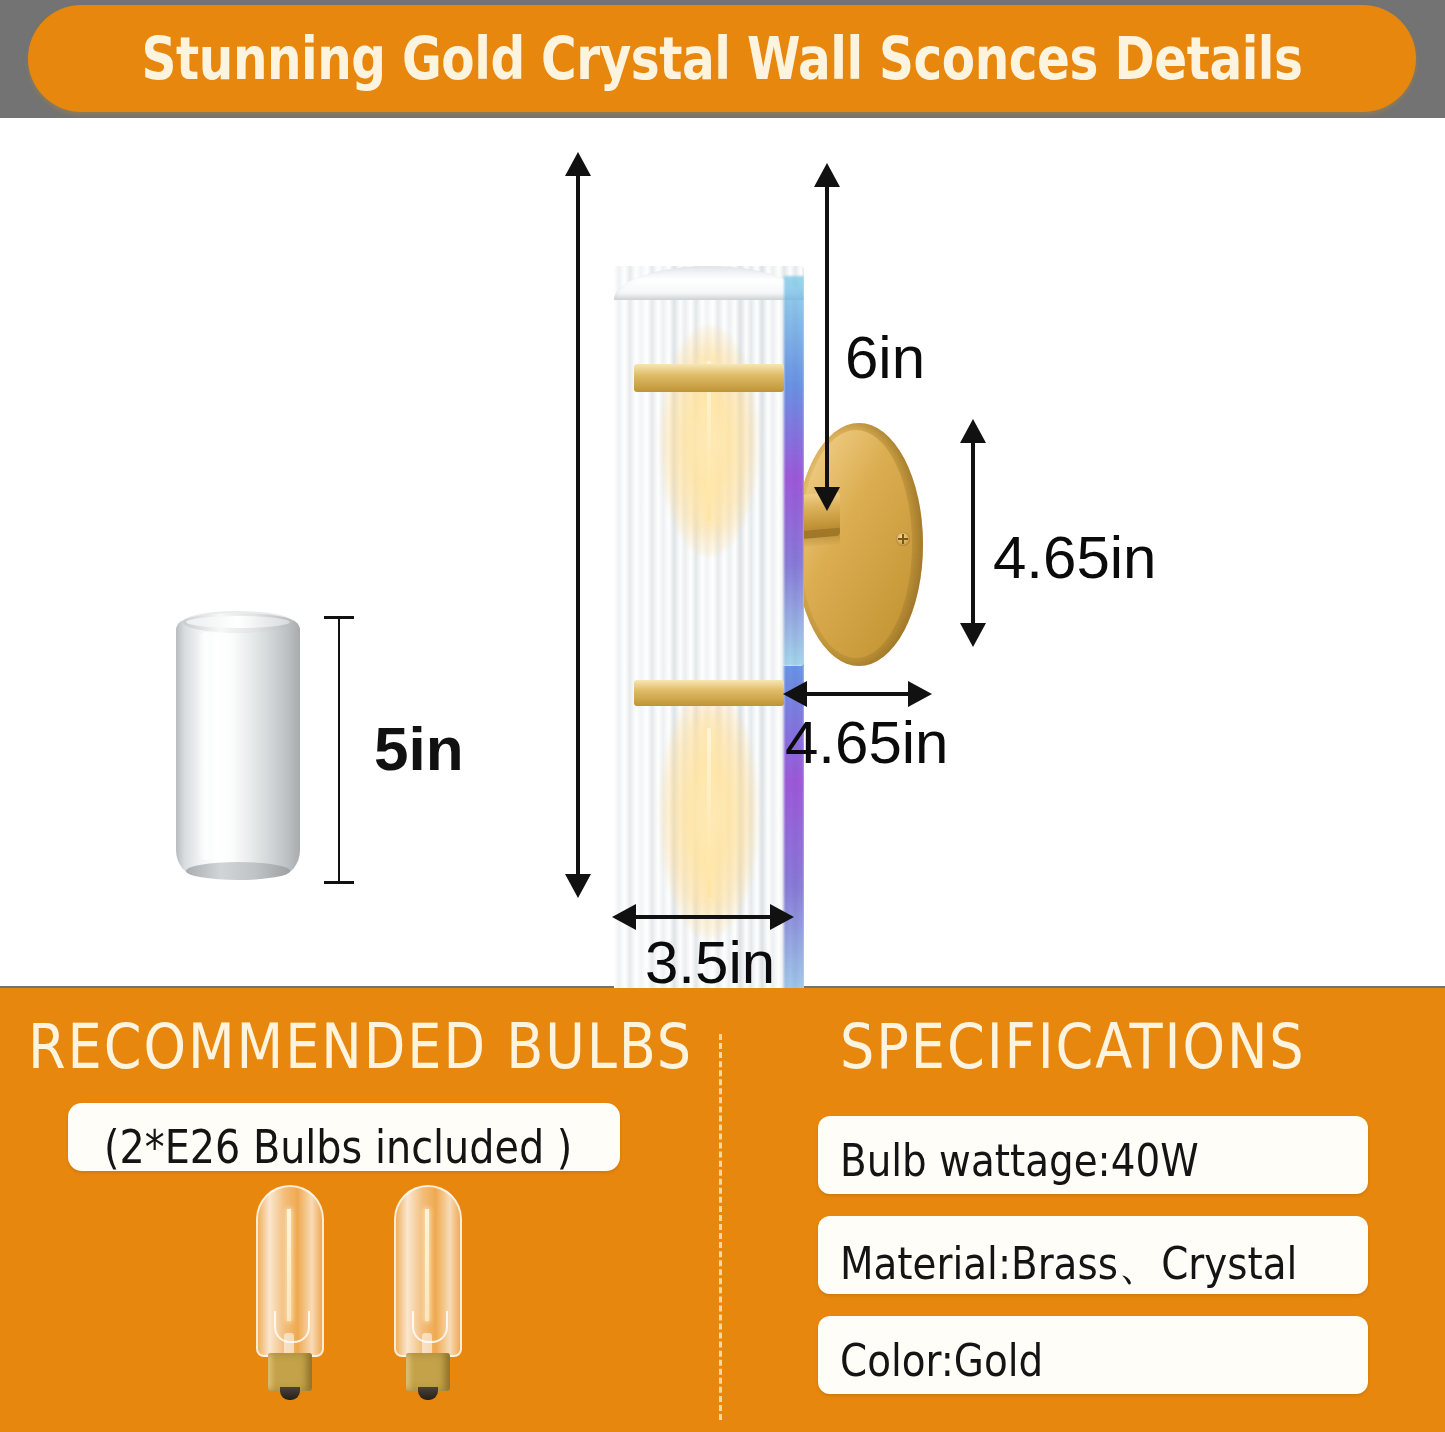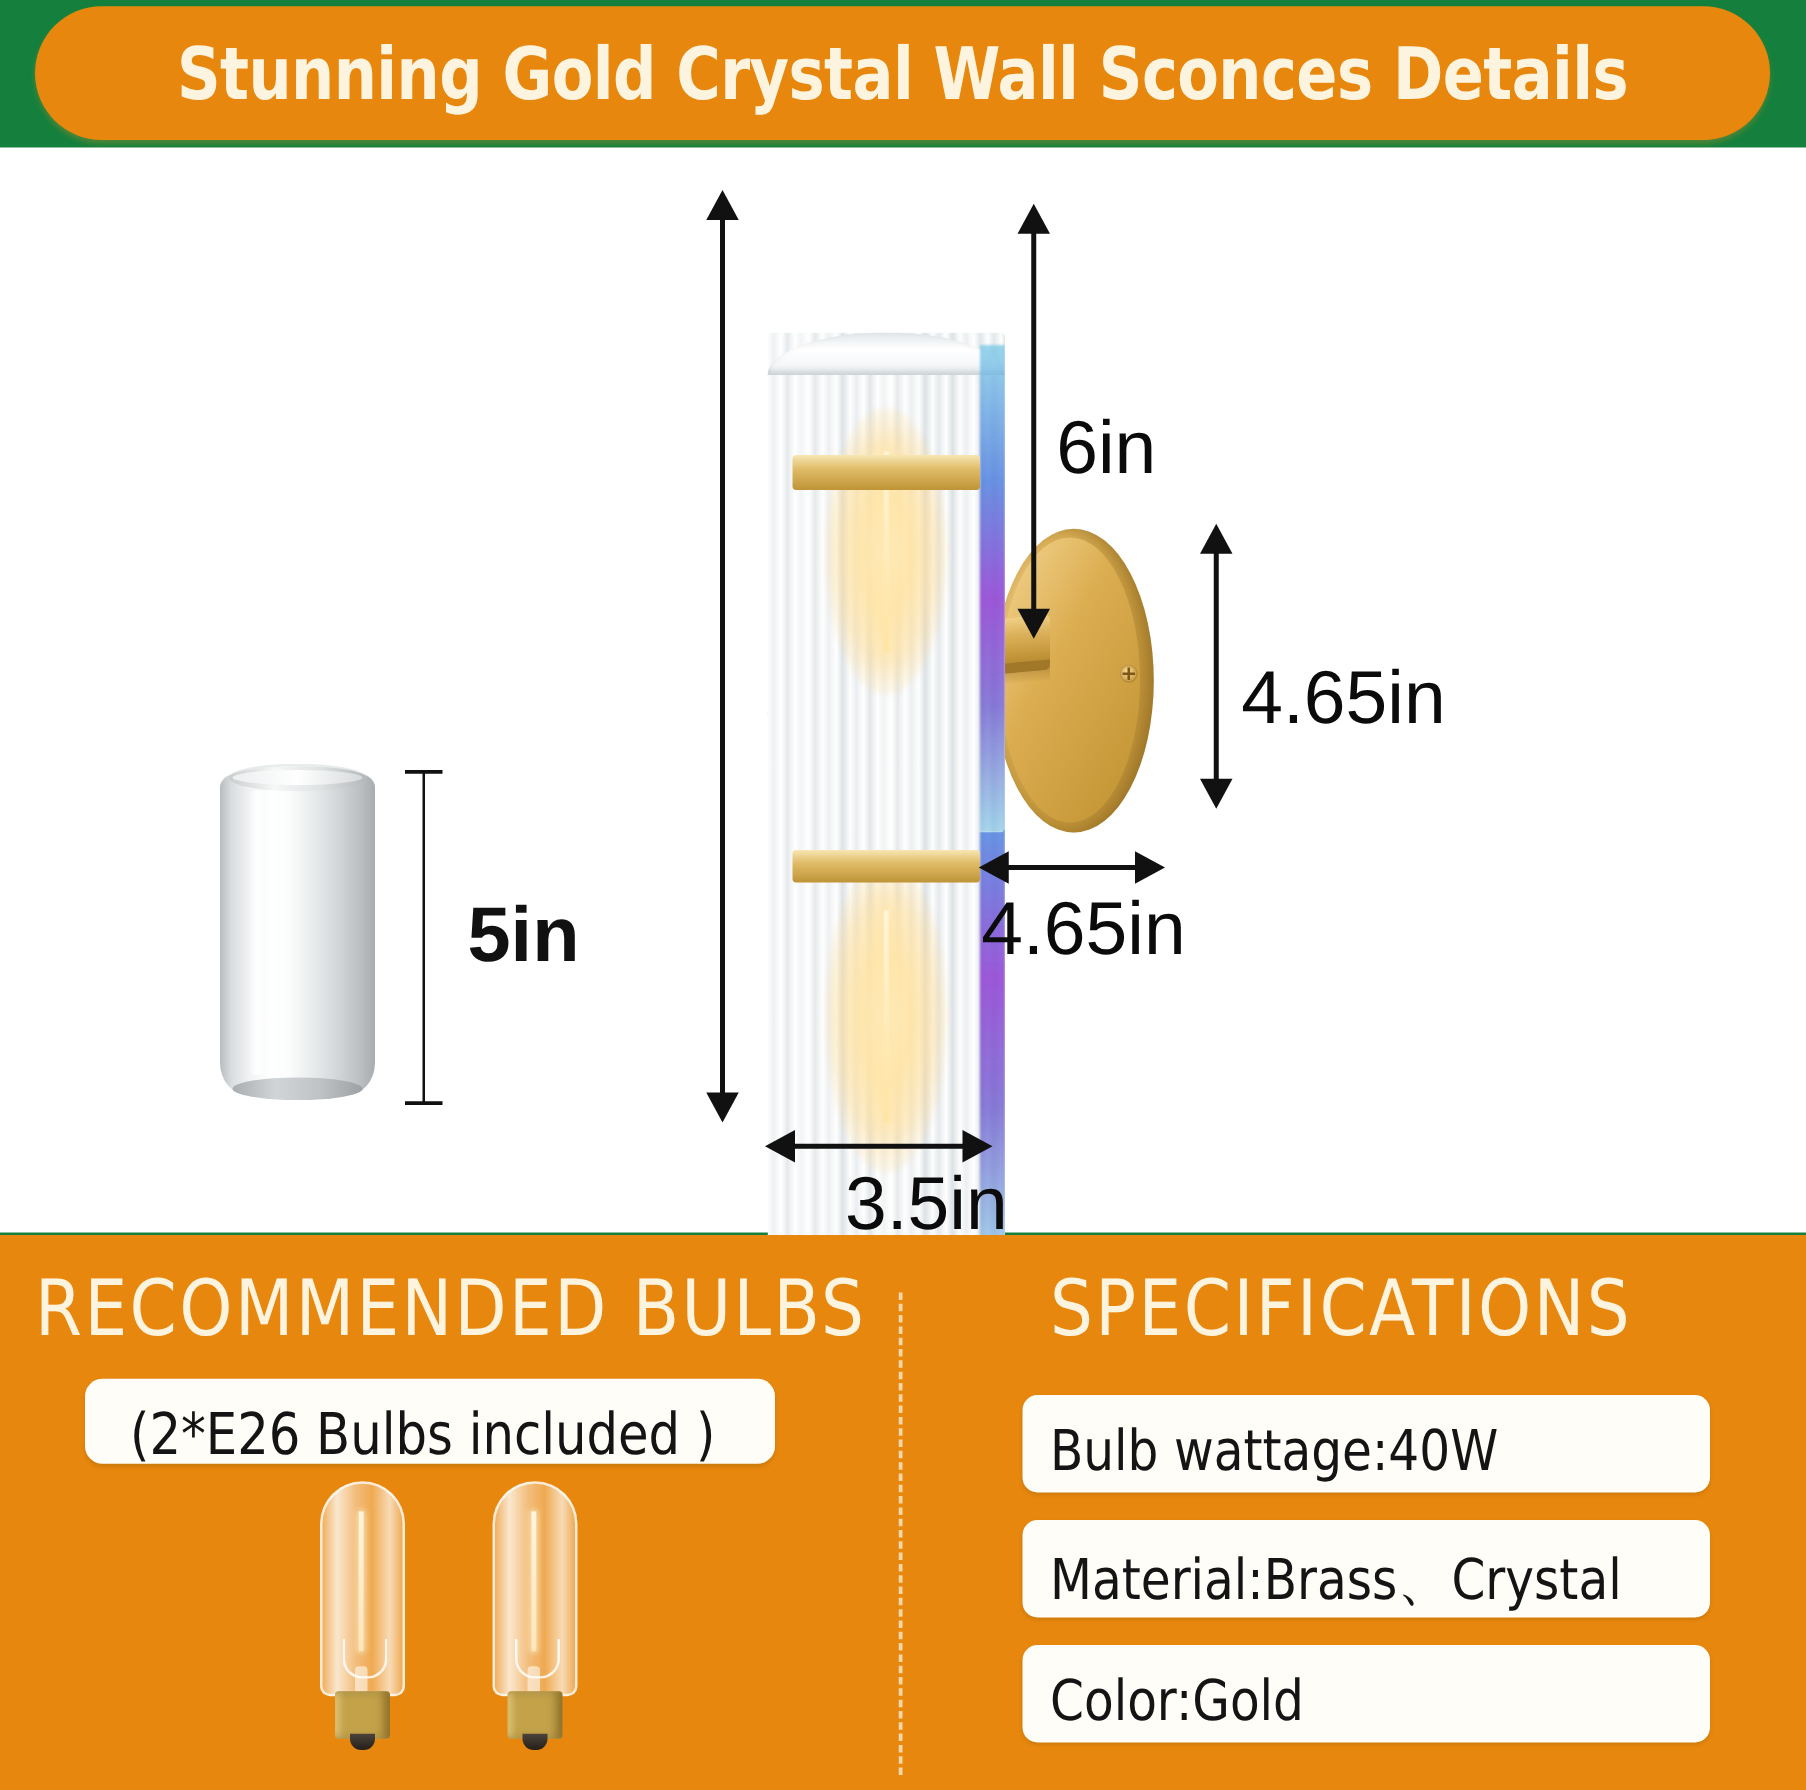--- a/index.html
+++ b/index.html
@@ -7,21 +7,21 @@
     padding: 0;
     background: #ffffff;
   }
   body {
     font-family: "Liberation Sans", sans-serif;
   }
   #page {
     position: relative;
     width: 1445px;
     height: 1432px;
-    background: #15803d;
+    background: #737373;
     overflow: hidden;
   }
 
   
   .banner {
     position: absolute;
     left: 28px;
     top: 5px;
     width: 1388px;
     height: 107px;
@@ -471,21 +471,21 @@
     <div class="dim-label" style="left:993px; top:405px;">4.65in</div>
 
     <div class="arrowhead ah-left" style="left:783px; top:563px;"></div>
     <div class="dimline" style="left:801px; top:574px; width:112px; height:4px;"></div>
     <div class="arrowhead ah-right" style="left:908px; top:563px;"></div>
     <div class="dim-label" style="left:785px; top:590px;">4.65in</div>
 
     <div class="arrowhead ah-left" style="left:612px; top:786px;"></div>
     <div class="dimline" style="left:630px; top:797px; width:145px; height:4px;"></div>
     <div class="arrowhead ah-right" style="left:770px; top:786px;"></div>
-    <div class="dim-label" style="left:676px; top:810px;">3.5in</div>
+    <div class="dim-label" style="left:645px; top:810px;">3.5in</div>
   </div>
 
   <div class="bottom"></div>
   <div class="bottom-divider"></div>
 
   <div class="sec-title bulbs-title">RECOMMENDED BULBS</div>
 
   <div class="pill-box bulbs-note-box"></div>
   <div class="pill-text bulbs-note-text">(2*E26 Bulbs included )</div>
 

